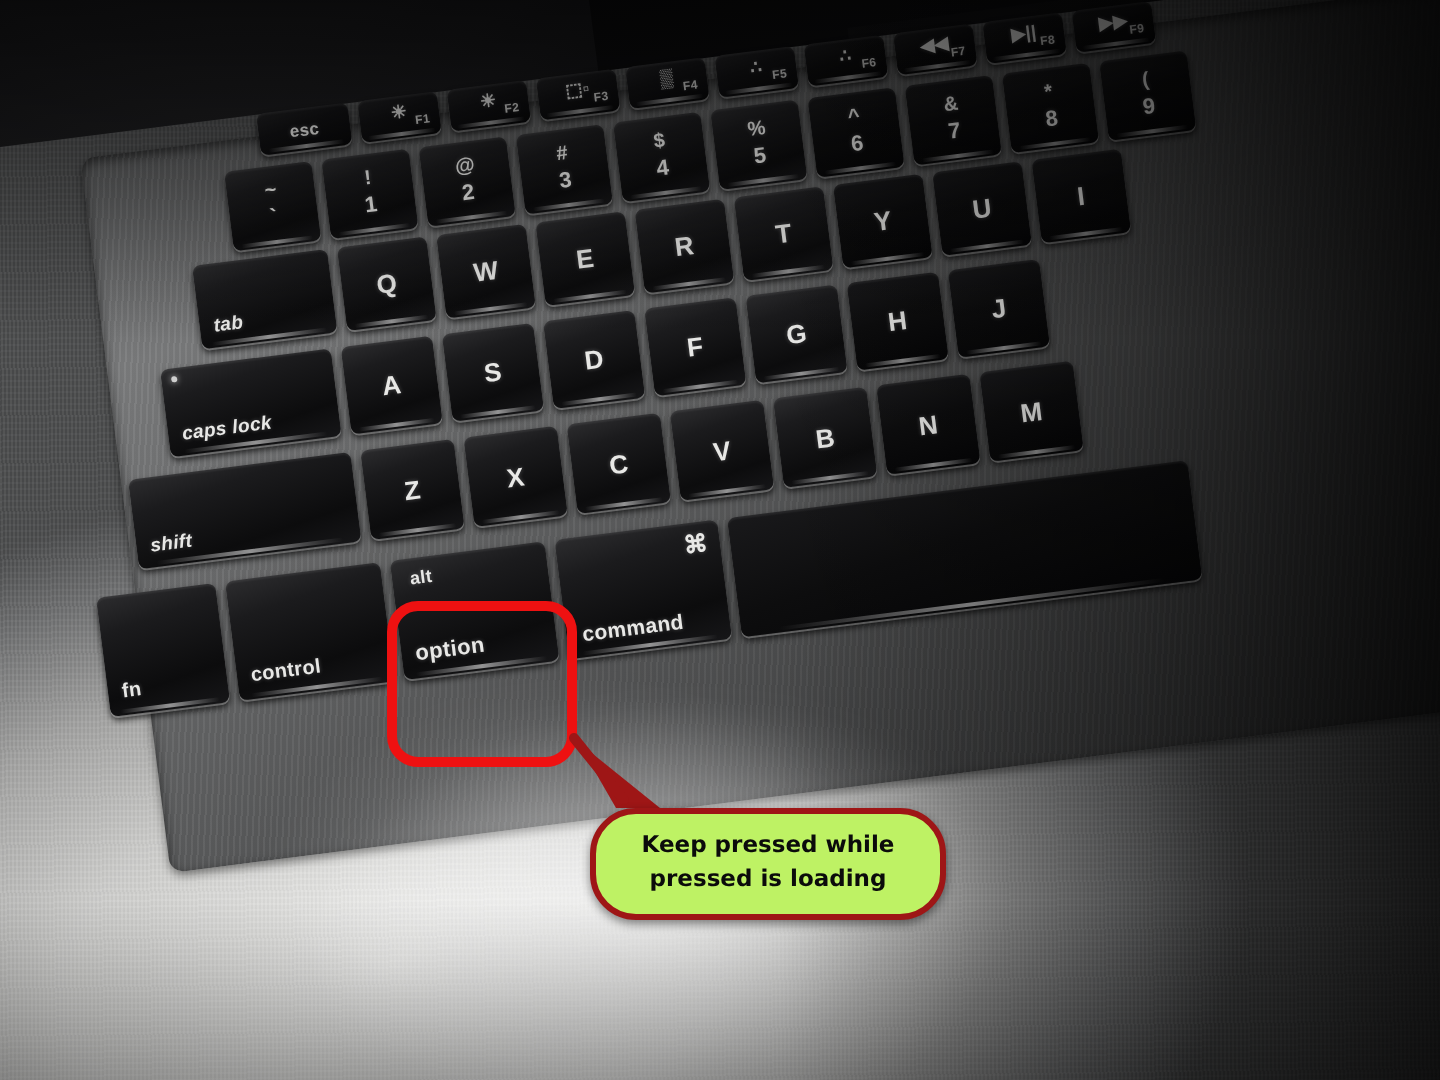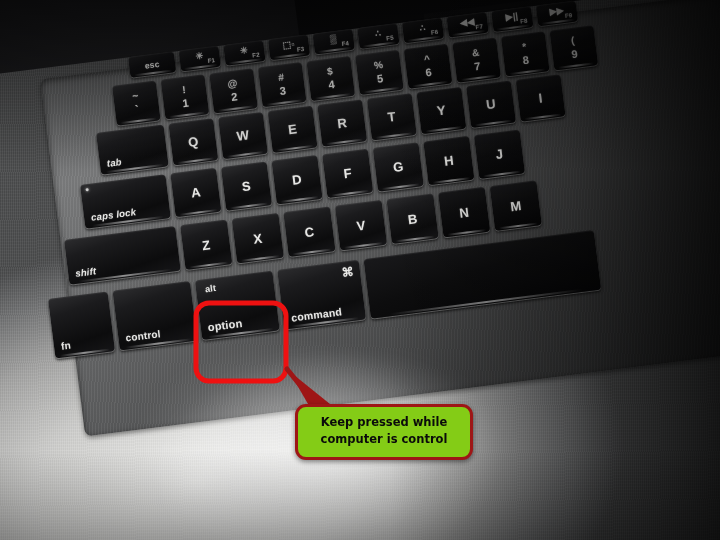--- a/index.html
+++ b/index.html
@@ -104,21 +104,21 @@
     background:linear-gradient(180deg, rgba(0,0,0,.55) 0%, rgba(0,0,0,0) 100%);}
   .vig-b{position:absolute;left:0;bottom:0;width:720px;height:90px;pointer-events:none;
     background:linear-gradient(0deg, rgba(0,0,0,.30) 0%, rgba(0,0,0,0) 100%);}
   .flash{position:absolute;left:90px;top:300px;width:420px;height:300px;pointer-events:none;
     background:radial-gradient(ellipse 220px 150px at 200px 150px, rgba(255,255,255,.30) 0%, rgba(255,255,255,0) 72%);
     filter:blur(8px);}
 
   
   #anno{position:absolute;left:0;top:0;width:720px;height:540px;}
   .bub{position:absolute;left:295px;top:404px;width:172px;height:50px;
-    background:#84cc16;border:3px solid #9e1616;border-radius:11px;
+    background:#bef264;border:3px solid #9e1616;border-radius:23px;
     box-shadow:0 2px 5px rgba(0,0,0,.45);}
   .bubtxt{position:absolute;left:0;right:0;top:7px;text-align:center;
     color:#0b0b0b;font-size:11.5px;font-weight:700;line-height:1.45;
     font-family:"DejaVu Sans",sans-serif;}
 </style>
 </head>
 <body>
 
 <div id="stage">
 
@@ -328,17 +328,17 @@
 
   <svg id="anno" viewBox="0 0 720 540">
     <rect x="196" y="303" width="90" height="78" rx="13" ry="13" fill="none" stroke="#ee1111" stroke-width="5"></rect>
     <path d="M 289 371 L 330 404 L 308 404 Z" fill="#9e1616"></path>
     <path d="M 287 369 L 312 400" stroke="#9e1616" stroke-width="5" fill="none" stroke-linecap="round"></path>
   </svg>
 
   <div class="bub">
     <div class="bubtxt">
       <div>Keep pressed while</div>
-      <div>computer is control</div>
+      <div>pressed is loading</div>
     </div>
   </div>
 
 </div>
 
 </body></html>

